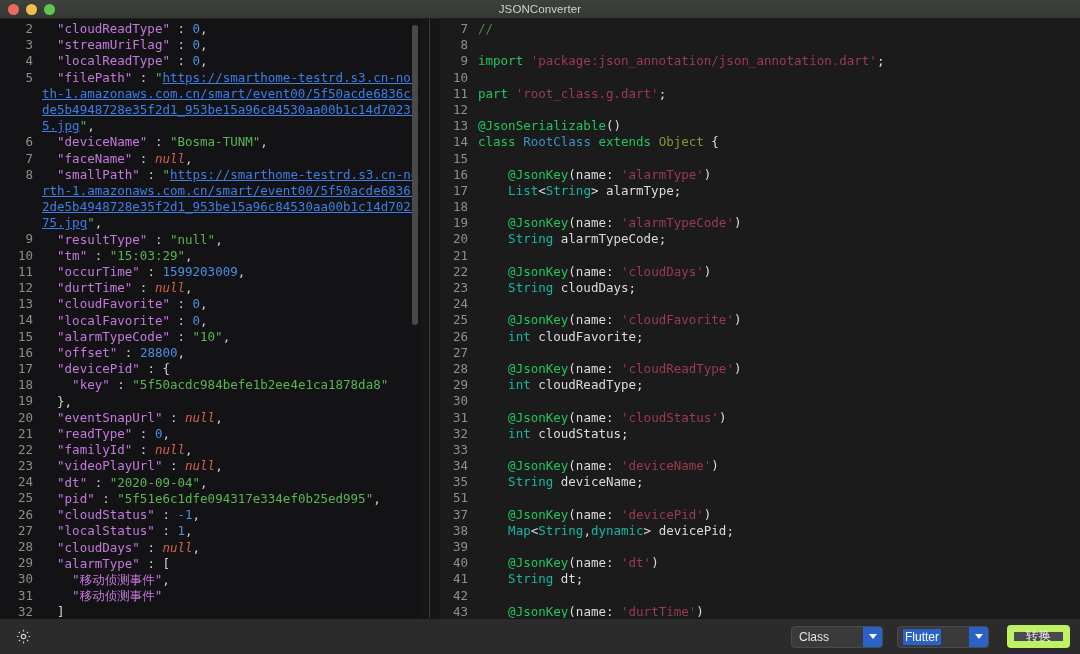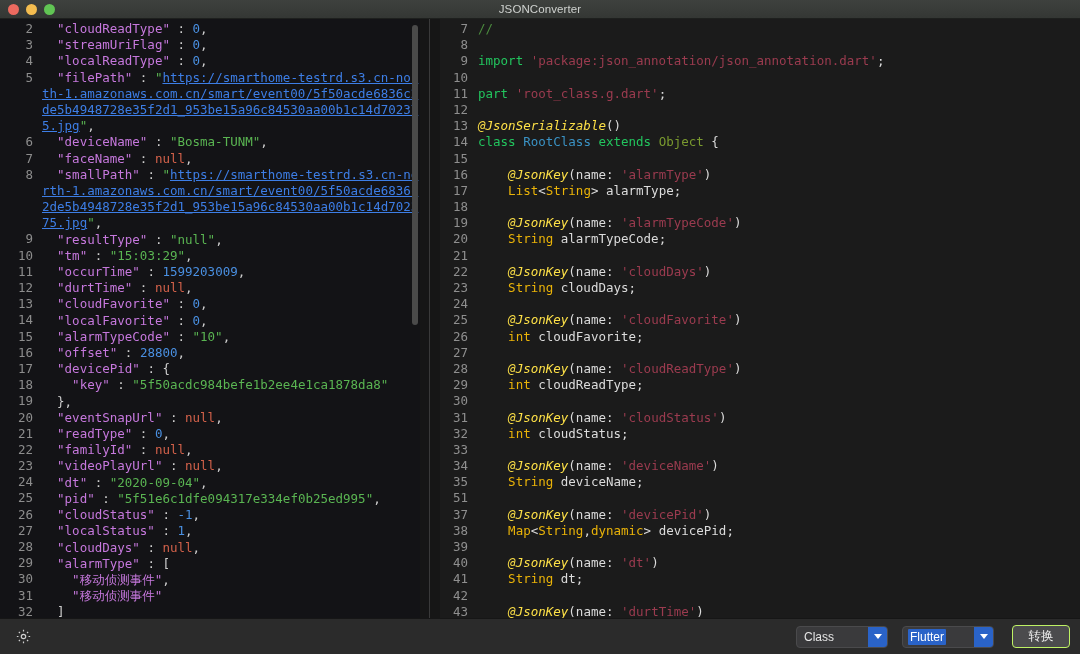--- a/index.html
+++ b/index.html
@@ -108,28 +108,28 @@
     color: #d8d8d8;
   }
   .code .ln { height: 16.2px; }
   .code .ln.wrapped { height: auto; white-space: pre-wrap; word-break: break-all; }
 
   
   .k   { color: #c678dd; }          
   .pn  { color: #cfcfcf; }          
   .str { color: #5ab552; }          
   .num { color: #4a90e2; }          
-  .nul { color: #d2614a; }          
+  .nul { color: #d2614a; font-style: italic; }          
   .url { color: #3d7ee6; text-decoration: underline; }
 
   
   .kw    { color: #22c55e; }        
   .sq    { color: #9b3b4f; }        
-  .anno  { color: #fde047; font-style: italic; }        
-  .type  { color: #eab308; }        
+  .anno  { color: #22c55e; }        
+  .type  { color: #14b8a6; }        
   .cls   { color: #3a92c4; }        
   .obj   { color: #7a9a2f; }        
   .cmt   { color: #4c8c3f; }        
   .id    { color: #dcdcdc; text-align: right; }
   .pun   { color: #dcdcdc; }
 
   
   .vscroll {
     position: absolute;
     top: 0; bottom: 0; right: 2px;
@@ -206,21 +206,21 @@
     border-right: 4px solid transparent;
     border-top: 5px solid #ffffff;
   }
 
   .convert-btn {
     margin-left: 18px;
     height: 23px;
     min-width: 58px;
     padding: 0 12px;
     background: #4b4b4d;
-    border: 1px solid #bef264;
+    border: 7px solid #bef264;
     border-radius: 4px;
     color: #efefef;
     font-family: Liberation Serif, serif;
     font-size: 12.5px;
     display: flex;
     align-items: center;
     justify-content: center;
     cursor: pointer;
   }
 </style>

